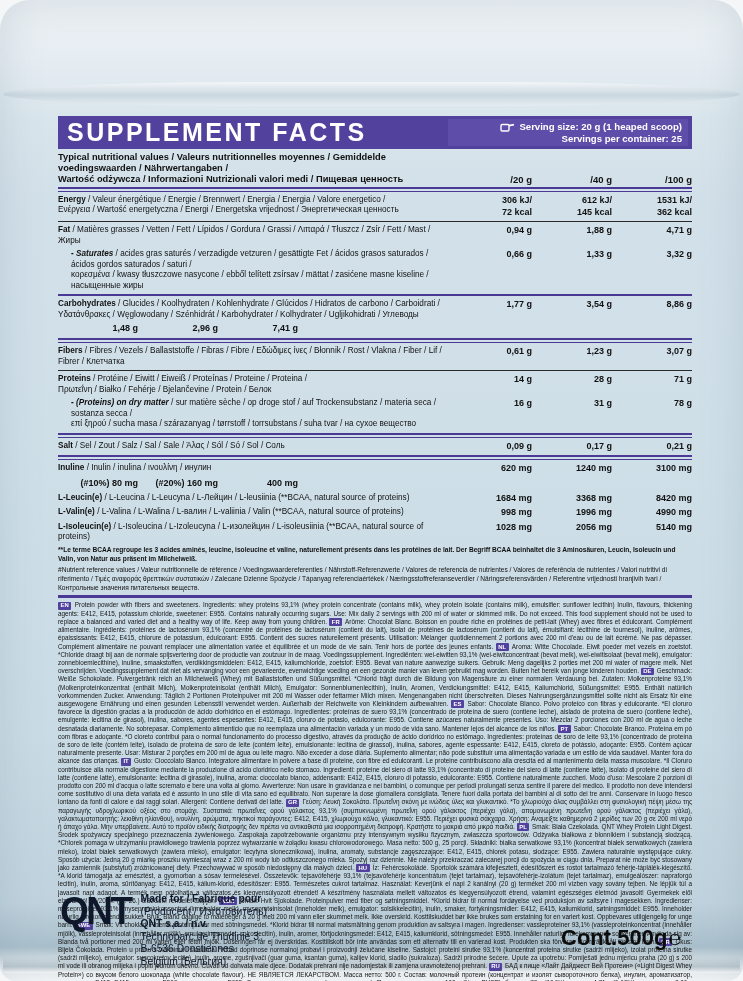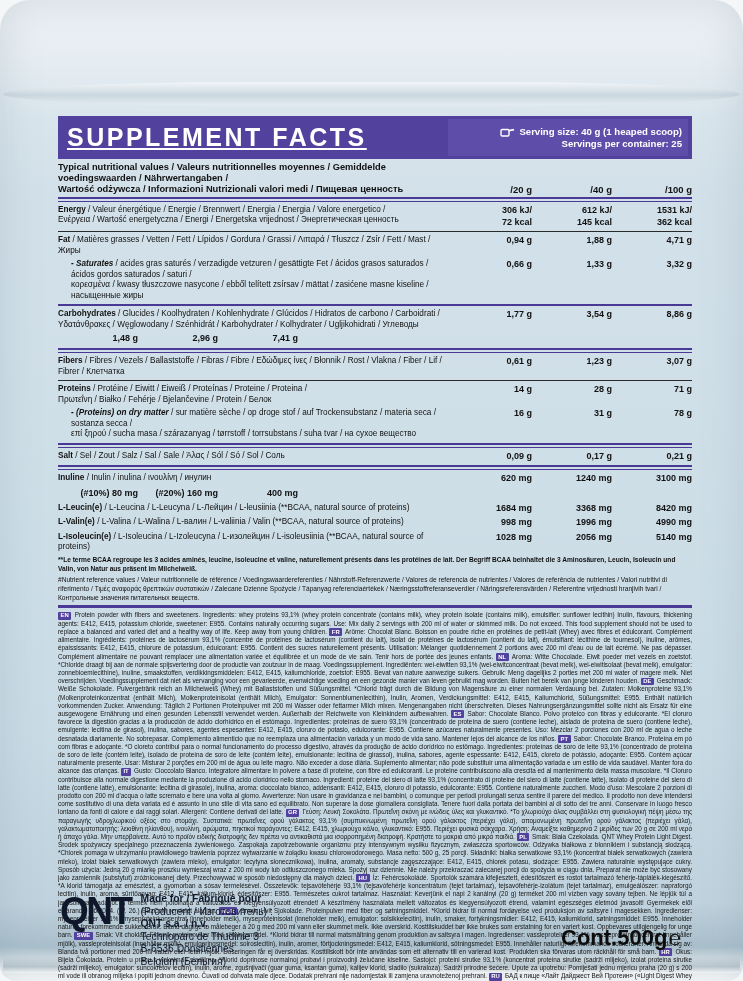--- a/index.html
+++ b/index.html
@@ -24,22 +24,22 @@
   }
   .bottom-crease{
     position:absolute;left:3px;right:3px;bottom:8px;height:16px;
     background:linear-gradient(180deg, rgba(110,135,150,.0), rgba(110,135,150,.35) 60%, rgba(255,255,255,.4));
     pointer-events:none;
   }
   .label{position:absolute;left:58px;top:116px;width:634px;color:#111;}
 
   
   .bar{
-    position:relative;height:43px;background:#52429e;color:#fff;
-    display:flex;align-items:center;text-decoration:underline;
+    position:relative;height:33px;background:#52429e;color:#fff;
+    display:flex;align-items:center;
   }
   .bar .title{
     font-size:25px;font-weight:bold;letter-spacing:2.5px;padding-left:9px;white-space:nowrap;
   }
   .serving-box{
     position:absolute;right:4px;top:3px;bottom:3px;width:228px;background:#5e4ea9;
     display:flex;flex-direction:column;justify-content:center;align-items:flex-end;
     padding:0 6px;font-size:9.6px;font-weight:bold;line-height:1.25;
   }
   .serving-line1{display:flex;align-items:center;gap:4px;}
@@ -106,21 +106,21 @@
 <div class="label">
 
   <div class="bar">
     <div class="title">SUPPLEMENT FACTS</div>
     <div class="serving-box">
       <div class="serving-line1">
         <svg width="15" height="10" viewBox="0 0 15 10">
           <rect x="1" y="2.5" width="8" height="6.5" rx="1.2" fill="none" stroke="#ffffff" stroke-width="1.4"></rect>
           <path d="M9 3.6 L14 2.6" stroke="#ffffff" stroke-width="1.6" fill="none"></path>
         </svg>
-        <span>Serving size: 40 g (1 heaped scoop)</span>
+        <span>Serving size: 20 g (1 heaped scoop)</span>
       </div>
       <div>Servings per container: 25</div>
     </div>
   </div>
 
   <div class="t-head">
     <div class="tt">
       <div>Typical nutritional values / Valeurs nutritionnelles moyennes / Gemiddelde voedingswaarden / Nährwertangaben /</div>
       <div>Wartość odżywcza / Informazioni Nutrizionali valori medi / Пищевая ценность</div>
     </div>

